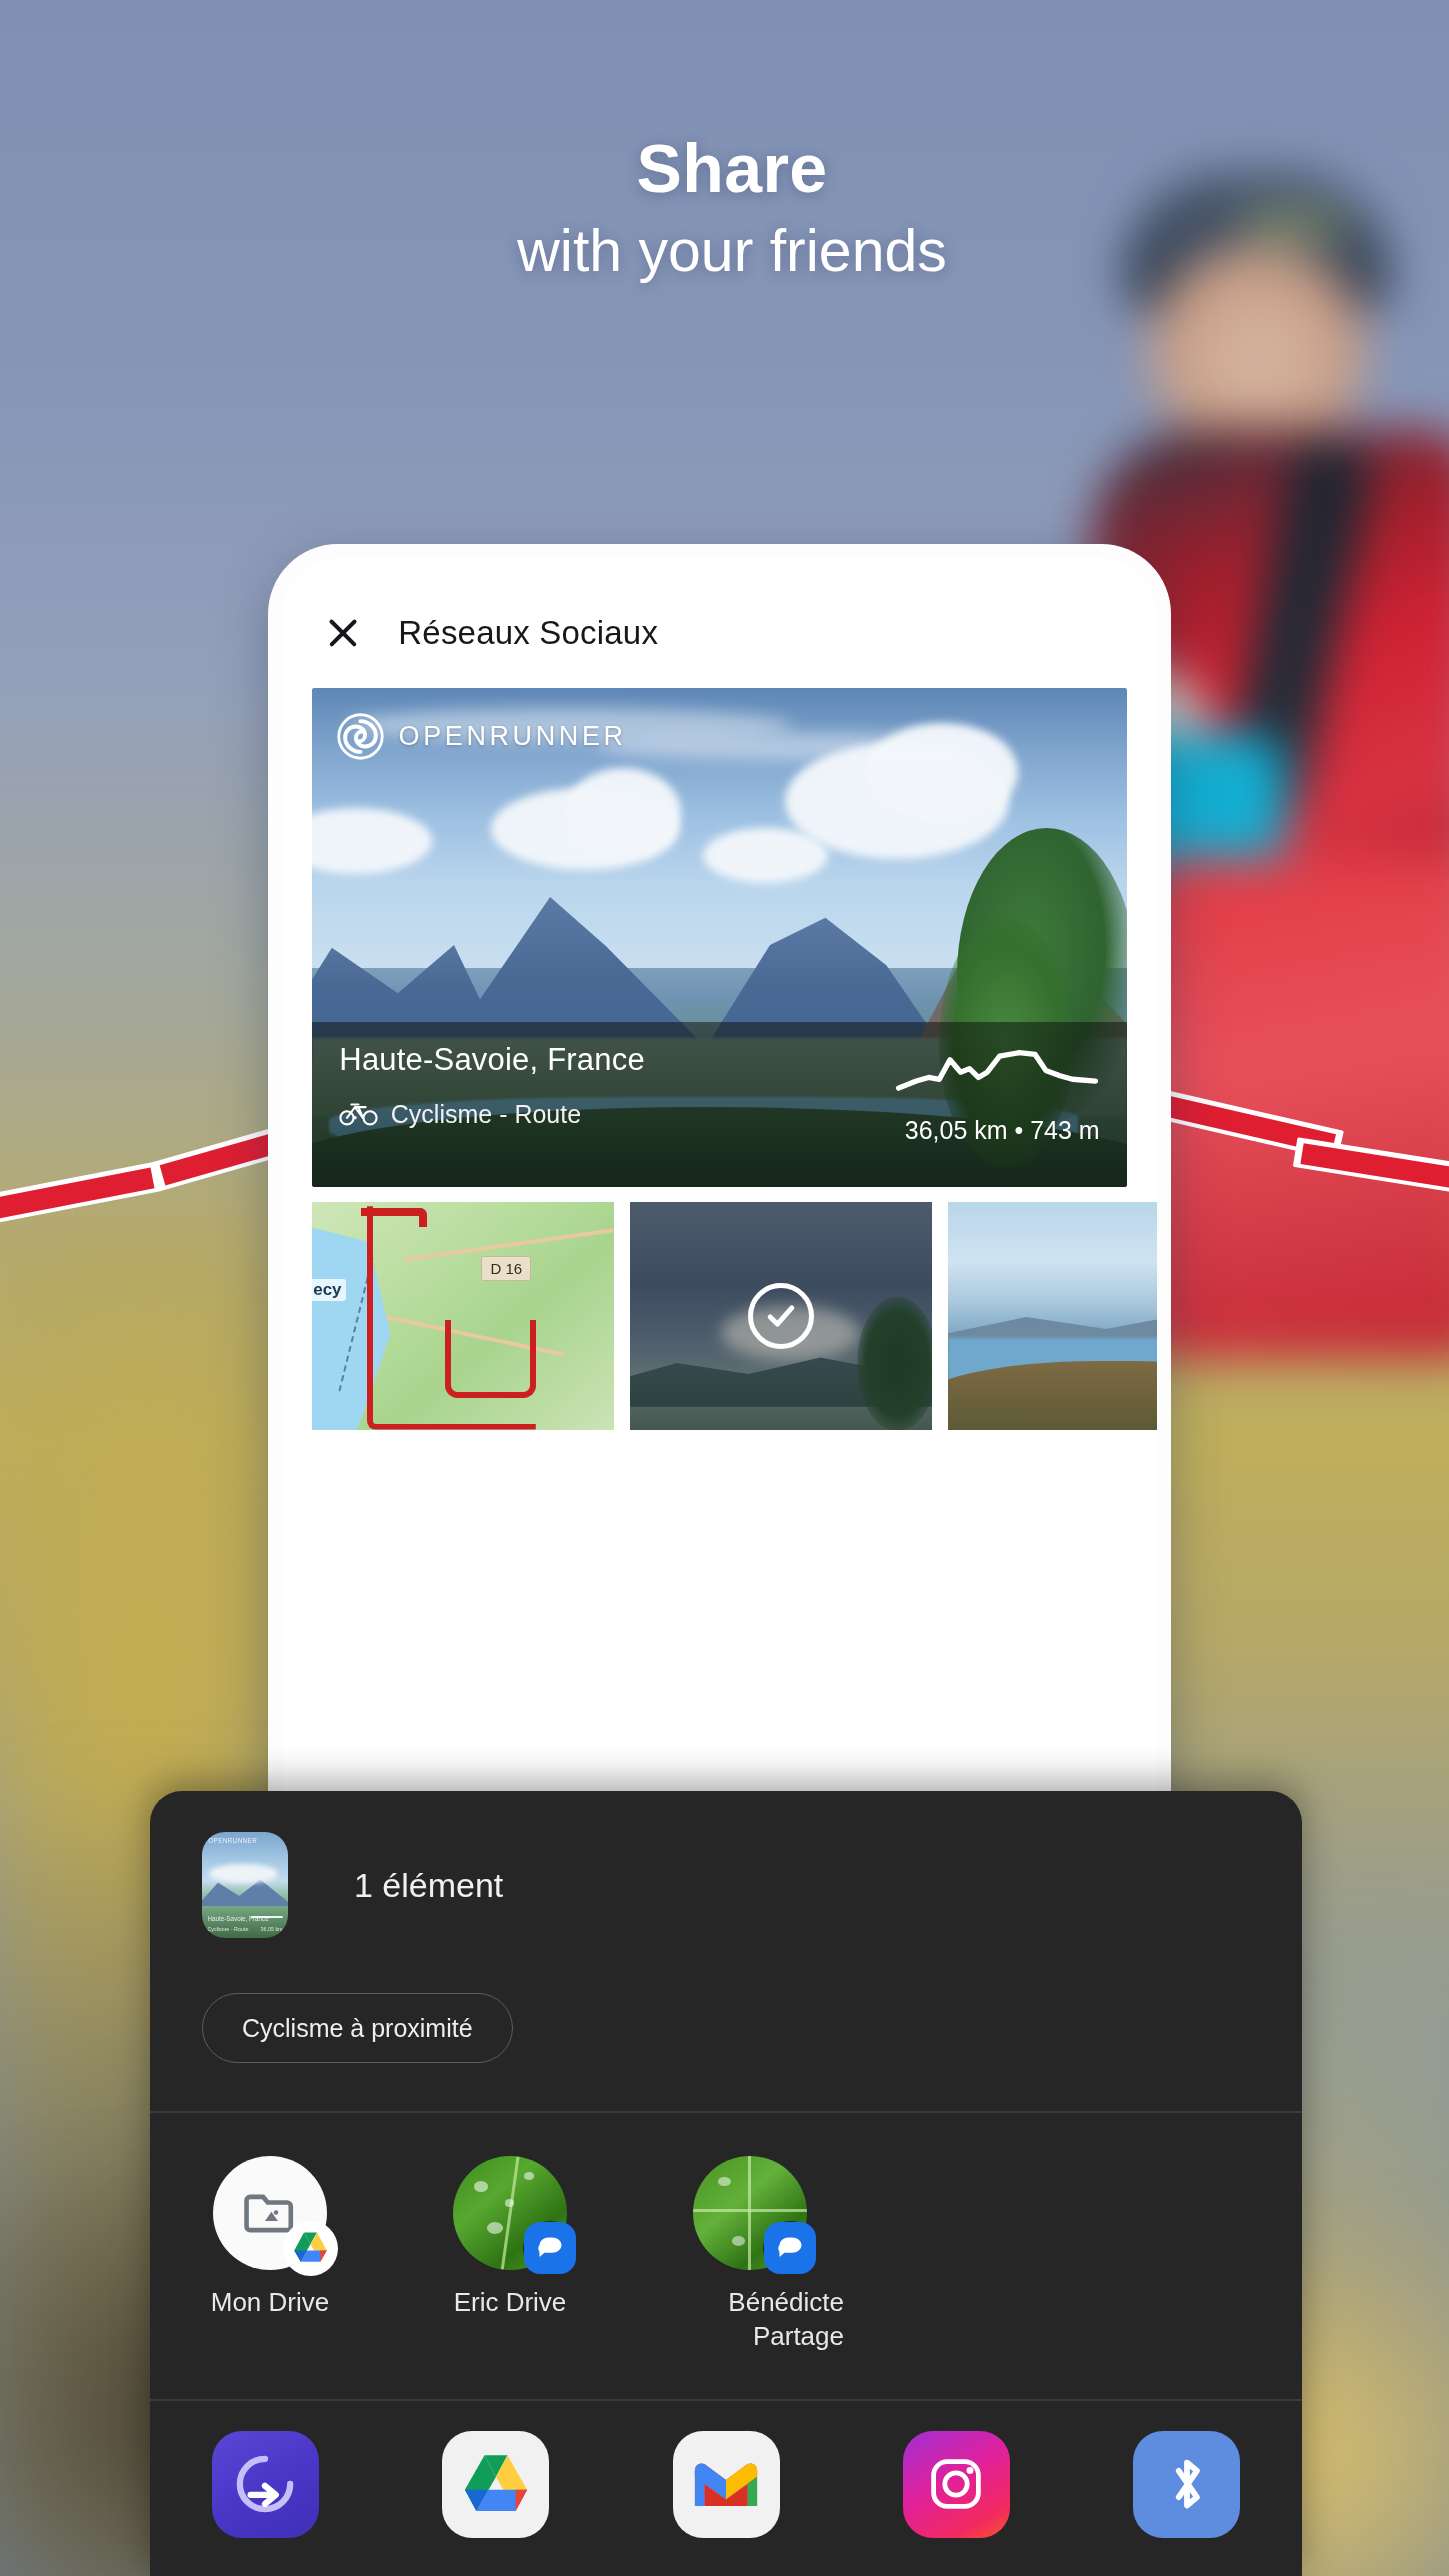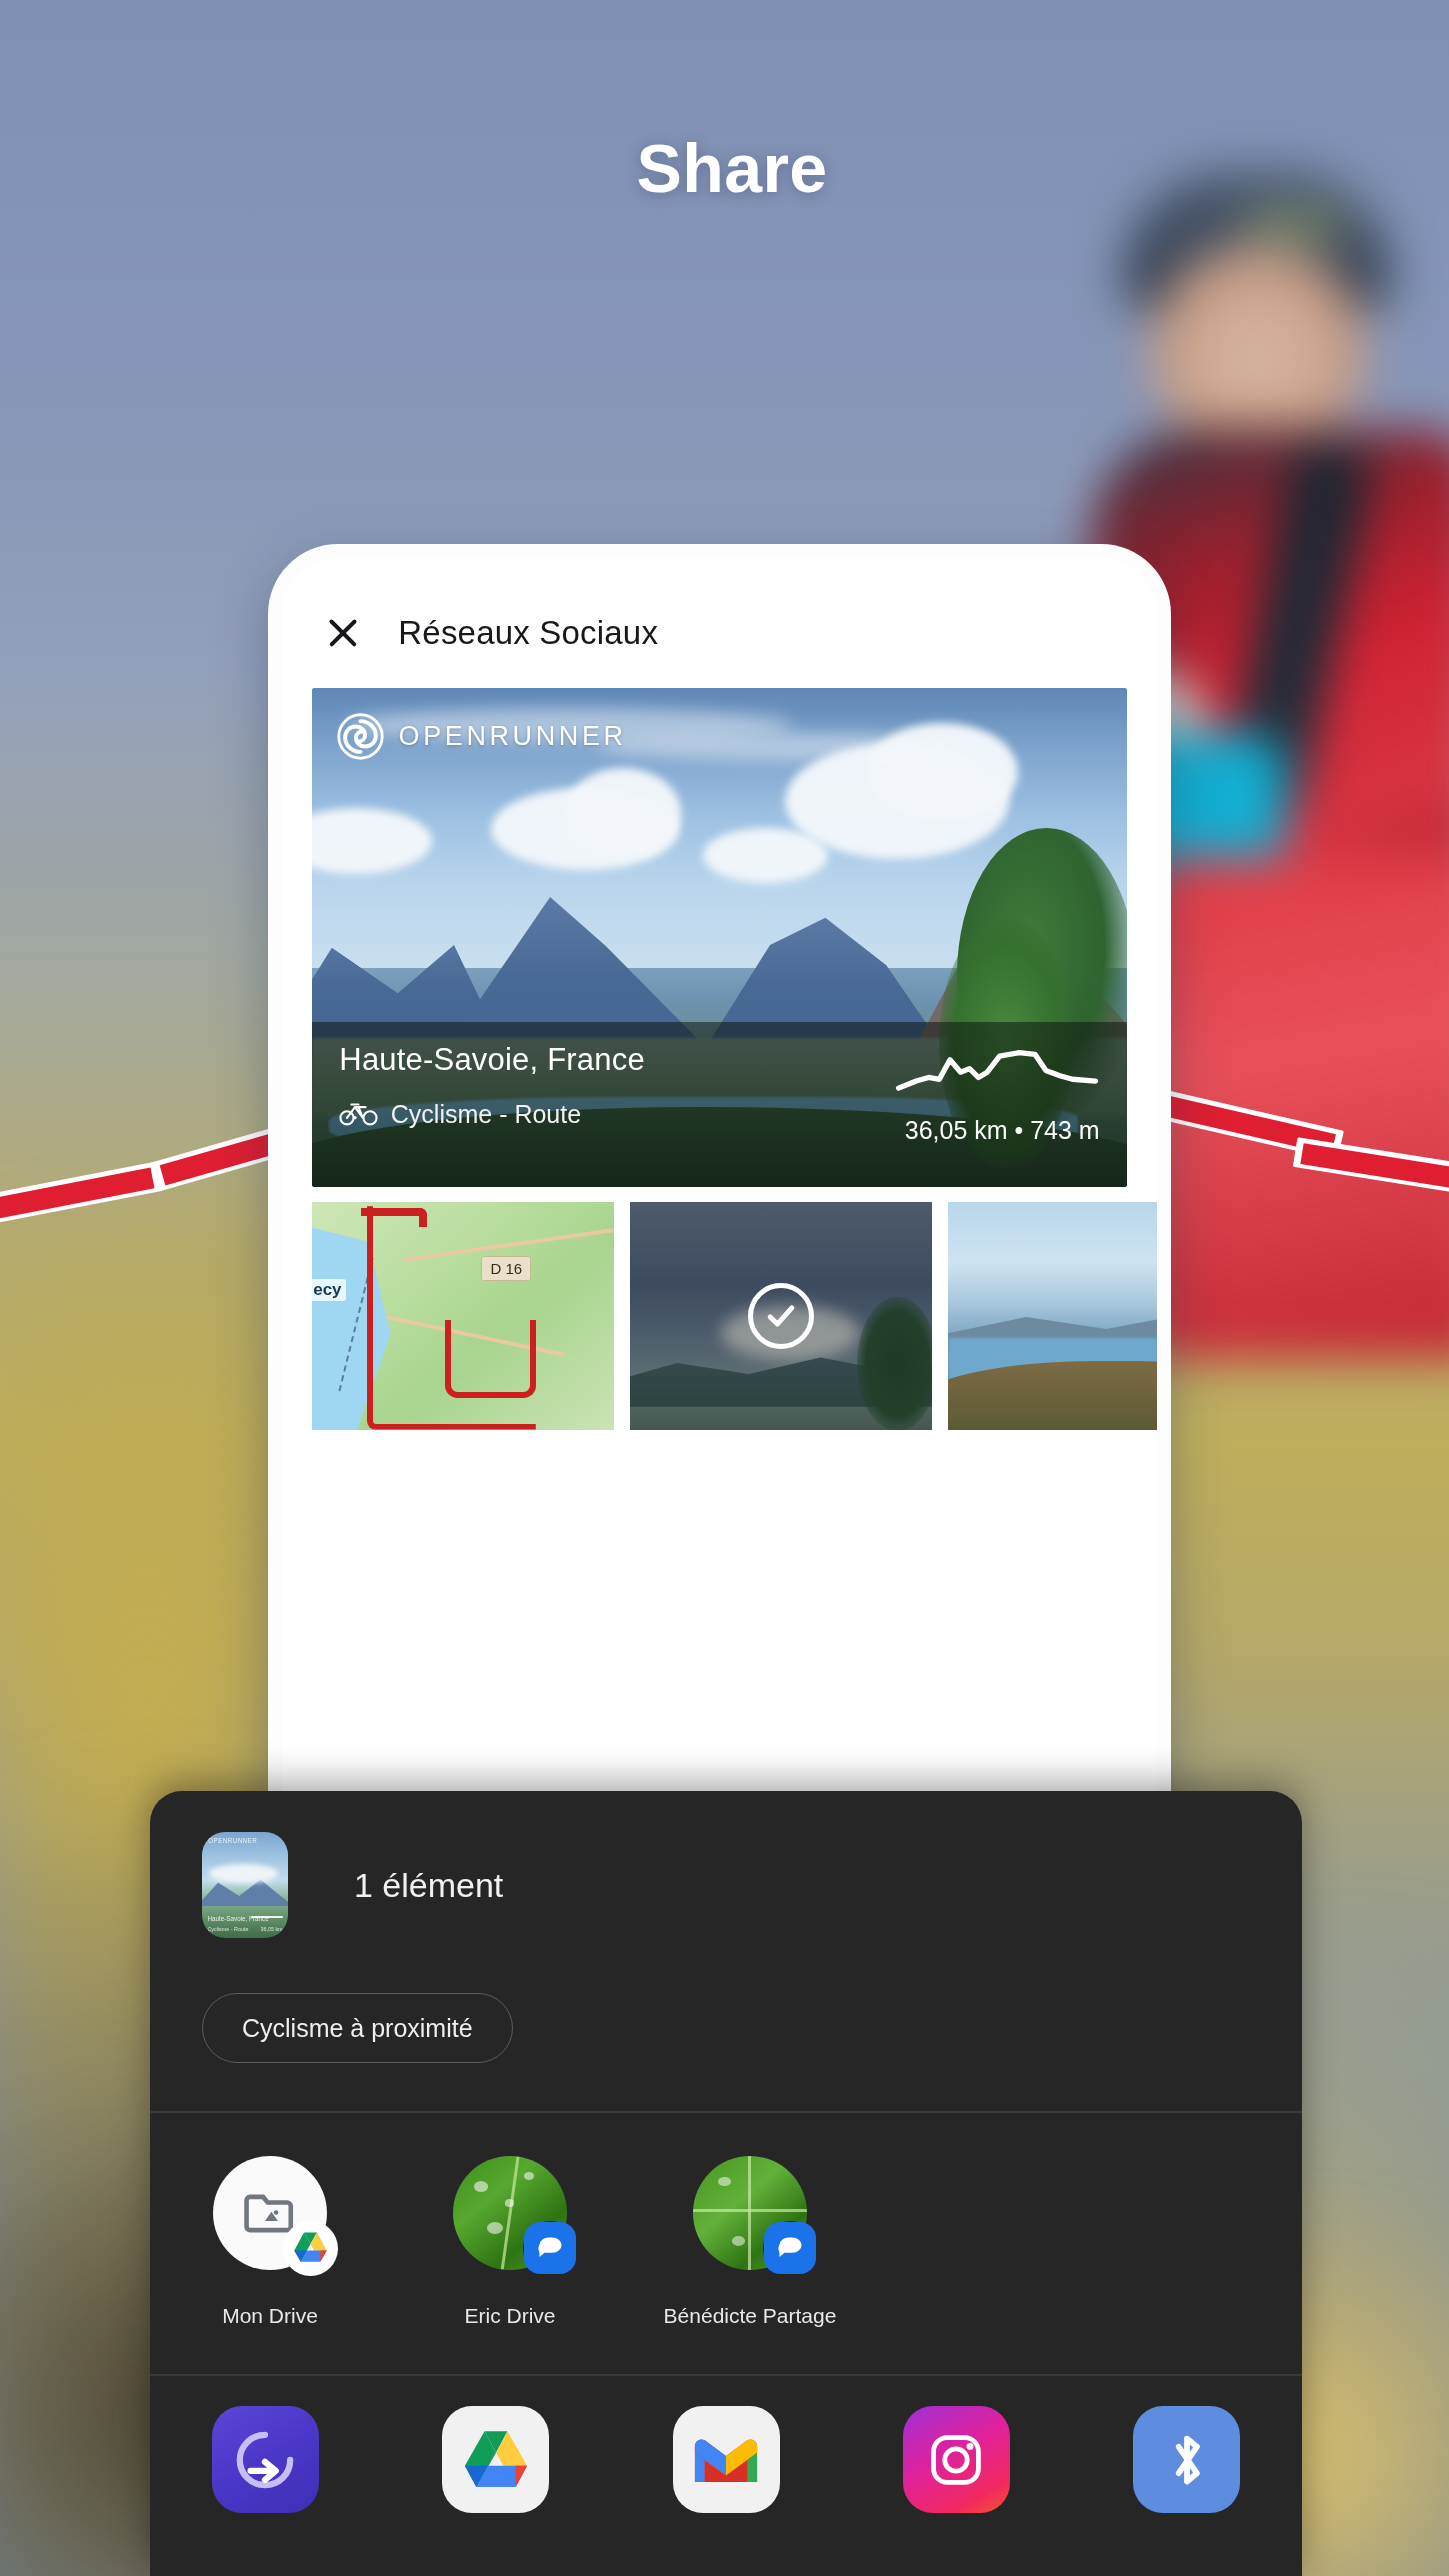--- a/index.html
+++ b/index.html
@@ -334,21 +334,21 @@
   .av-leaf .drop{ position:absolute; background:rgba(255,255,255,.55); border-radius:50%; filter:blur(0.4px); }
   .av-leaf2{ background:linear-gradient(140deg,#46931f 0%,#63b13a 40%,#2f7414 72%,#56a42c 100%); }
   .av-leaf2 .cross-h{ position:absolute; left:0; right:0; top:46%; height:3.6px; background:rgba(200,235,165,.7); }
   .av-leaf2 .cross-v{ position:absolute; top:0; bottom:0; left:48%; width:3.6px; background:rgba(200,235,165,.7); }
   .badge{
     position:absolute; right:-10.7px; bottom:-5.4px; width:55px; height:55px;
     border-radius:50%; background:#262626; display:flex; align-items:center; justify-content:center;
   }
   .badge.white{ background:#fff; }
   .badge .msg{ width:52px; height:52px; border-radius:16px; background:#1a73e8; display:flex; align-items:center; justify-content:center; }
-  .cname{ margin-top:32px; color:#e8e8e8; font-size:21px; text-align:right; line-height:1.3; max-width:188px; }
+  .cname{ margin-top:16px; color:#e8e8e8; font-size:26px; text-align:right; line-height:1.3; max-width:188px; }
 
   
   #apps{ display:flex; padding:30px 0 0 0; }
   .app{ width:240px; display:flex; flex-direction:column; align-items:center; cursor:pointer; }
   .appicon{ width:107px; height:107px; border-radius:30px; display:flex; align-items:center; justify-content:center; overflow:hidden; }
   .ai-quick{ background:linear-gradient(150deg,#5b46d6 0%,#4a37c8 50%,#3f2fb5 100%); }
   .ai-white{ background:#f1f1f1; }
   .ai-insta{ background:linear-gradient(150deg,#a12fd6 0%,#e0219b 45%,#f2295f 80%,#f7552e 100%); }
   .ai-bt{ background:#5e8de0; }
 </style>
@@ -382,20 +382,21 @@
   </div>
 <div class="tape tape-right">
     <i class="full"></i>
   </div>
 <div class="tape tape-right2">
     <i class="full"></i>
   </div>
 
 <div id="headline">
   <div class="l1">Share</div>
+  <div class="l2">with your friends</div>
 </div>
 
 <div id="phone">
   <div id="screen">
 
     <div id="appbar">
       <div class="x"></div>
       <div class="title">Réseaux Sociaux</div>
     </div>
 

